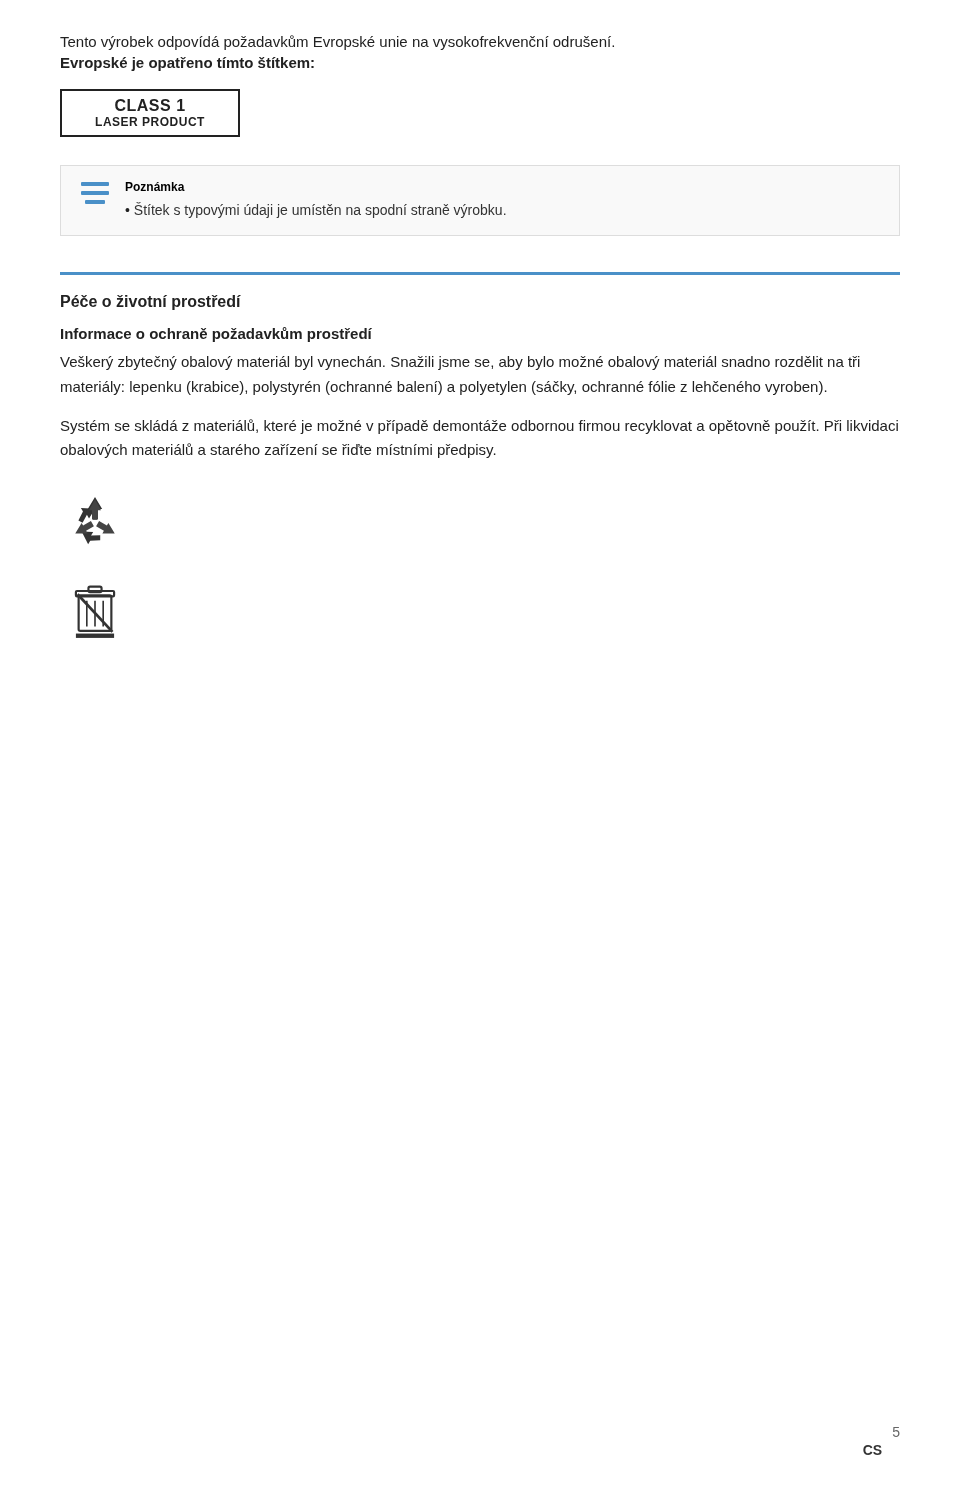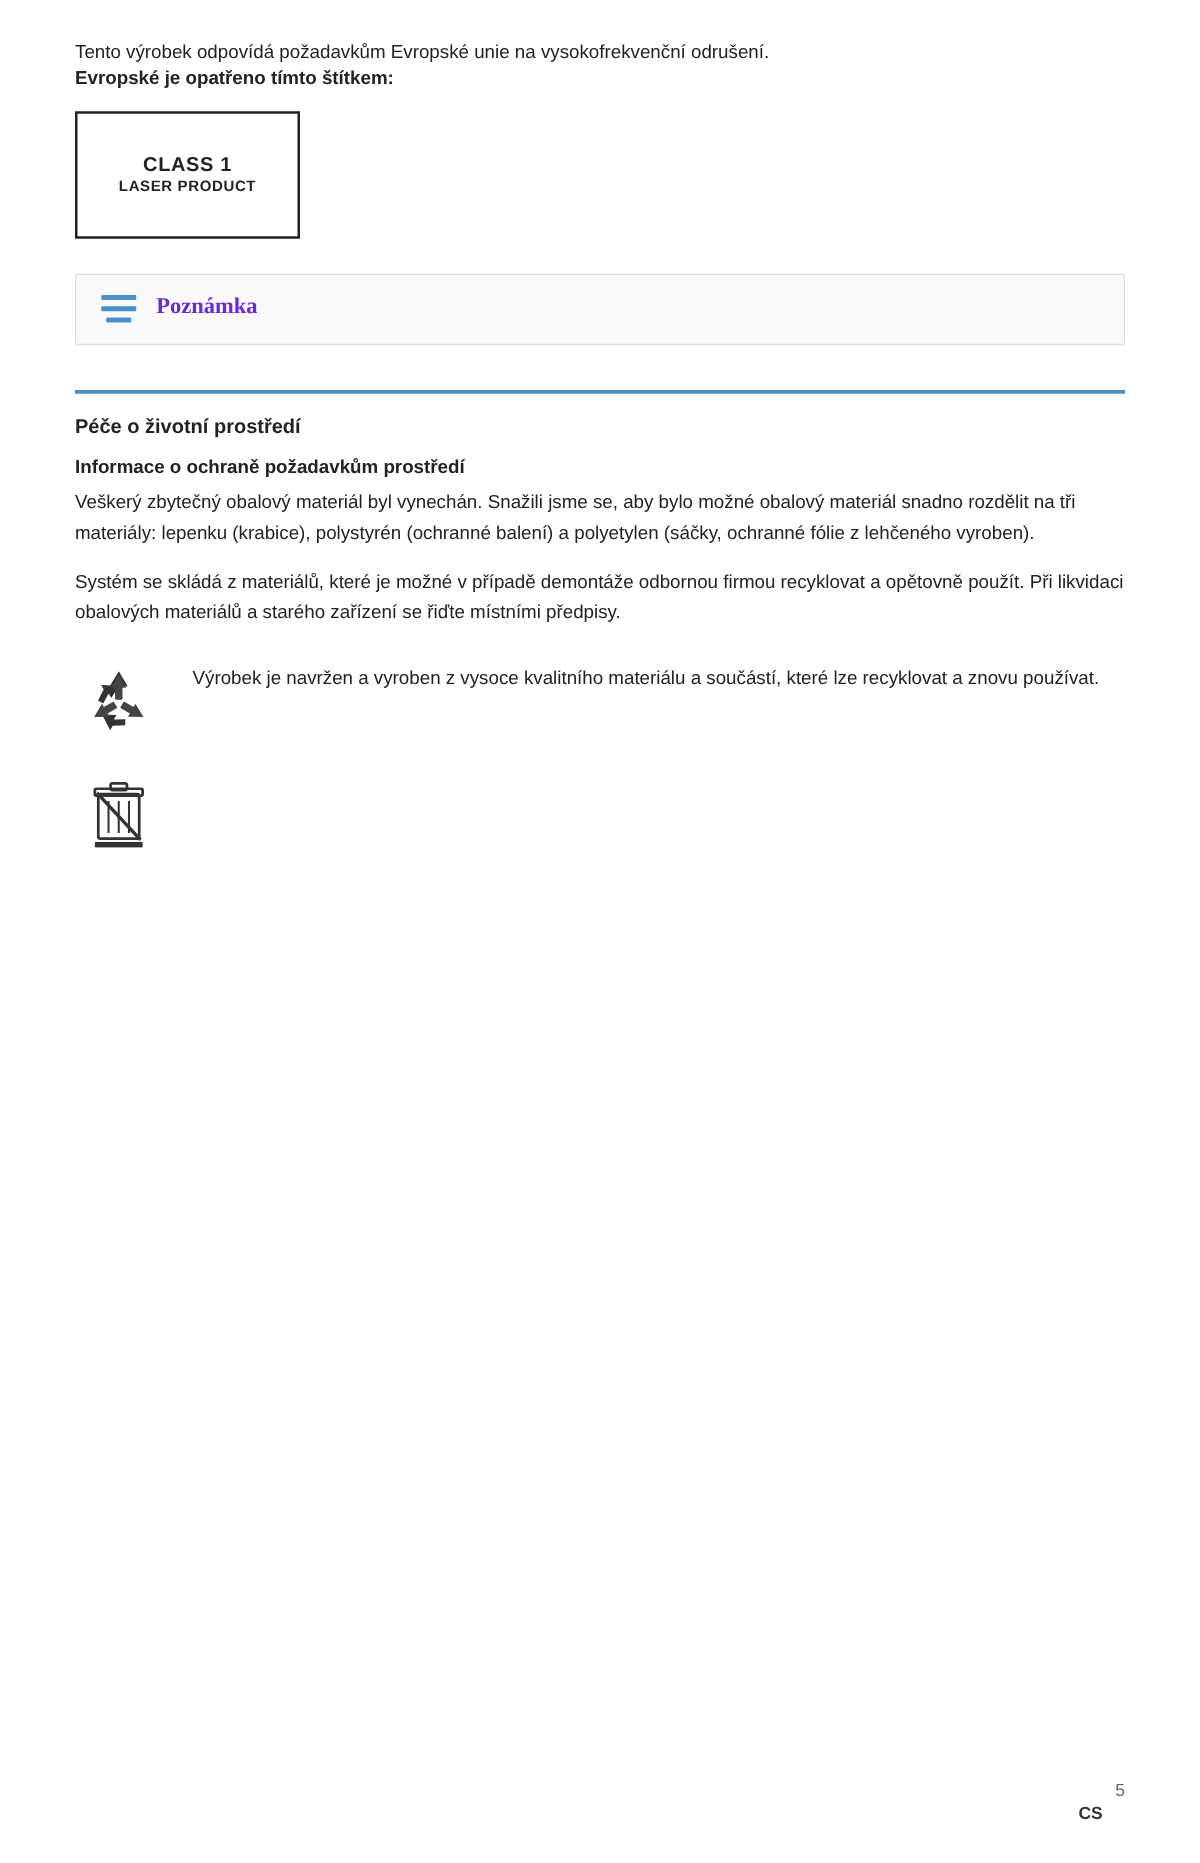--- a/index.html
+++ b/index.html
@@ -20,21 +20,21 @@
     }
     .label-heading {
       font-size: 15px;
       font-weight: bold;
       margin-bottom: 18px;
       color: #222;
     }
     .laser-label-box {
       display: inline-block;
       border: 2px solid #222;
-      padding: 33px 32px;
+      padding: 6px 32px;
       margin-bottom: 28px;
       text-align: center;
       min-width: 180px;
     }
     .laser-label-box .class1 {
       font-size: 16px;
       font-weight: bold;
       color: #222;
       letter-spacing: 0.5px;
     }
@@ -68,25 +68,24 @@
       height: 4px;
       background: #4a90c8;
       margin-bottom: 2px;
       border-radius: 1px;
     }
     .note-icon .bar.short {
       width: 20px;
     }
     .note-content {}
     .note-title {
-      font-size: 18px;
-      font-weight: bold;
-      color: #6d28d9;
+      font-size: 12px;
+      font-weight: bold;
+      color: #000000;
       margin-bottom: 6px;
-      font-family: Liberation Serif, serif;
     }
     .note-body {
       font-size: 14px;
       color: #333;
       line-height: 1.5;
     }
     .note-body ul {
       list-style: none;
       padding: 0;
     }
@@ -175,20 +174,25 @@
 </div>
 
 <div class="note-box">
   <div class="note-icon">
     <div class="bar"></div>
     <div class="bar"></div>
     <div class="bar short"></div>
   </div>
   <div class="note-content">
     <div class="note-title">Poznámka</div>
+    <div class="note-body">
+      <ul>
+        <li>Štítek s typovými údaji je umístěn na spodní straně výrobku.</li>
+      </ul>
+    </div>
   </div>
 </div>
 
 <div class="section-divider"></div>
 
 <h2 class="section-heading">Péče o životní prostředí</h2>
 
 <p class="subsection-heading">Informace o ochraně požadavkům prostředí</p>
 
 <p class="paragraph">Veškerý zbytečný obalový materiál byl vynechán. Snažili jsme se, aby bylo možné obalový materiál snadno rozdělit na tři materiály: lepenku (krabice), polystyrén (ochranné balení) a polyetylen (sáčky, ochranné fólie z lehčeného vyroben).</p>
@@ -209,21 +213,20 @@
         <path d="M72 68 L85 48 L78 48 L69 34 L62 38 L70 51 L63 51 Z" fill="#333" stroke="none" transform="rotate(240, 50, 55)"></path>
       </g>
 
       <g transform="translate(50,52)">
         <path d="M0,-38 L10,-20 L5,-20 L5,-5 L-5,-5 L-5,-20 L-10,-20 Z" fill="#444"></path>
         <path d="M0,-38 L10,-20 L5,-20 L5,-5 L-5,-5 L-5,-20 L-10,-20 Z" fill="#444" transform="rotate(120)"></path>
         <path d="M0,-38 L10,-20 L5,-20 L5,-5 L-5,-5 L-5,-20 L-10,-20 Z" fill="#444" transform="rotate(240)"></path>
       </g>
     </svg>
   </div>
-  <p class="icon-text">Výrobek je navržen a vyroben z vysoce kvalitního materiálu a součástí, které lze recyklovat a znovu používat.</p>
 </div>
 
 
 <div class="icon-block">
   <div class="icon-area weee-icon">
     <svg viewBox="0 0 100 110" xmlns="http://www.w3.org/2000/svg">
 
       <rect x="20" y="30" width="60" height="65" rx="3" ry="3" fill="none" stroke="#333" stroke-width="4"></rect>
 
       <rect x="15" y="22" width="70" height="10" rx="2" ry="2" fill="none" stroke="#333" stroke-width="4"></rect>

